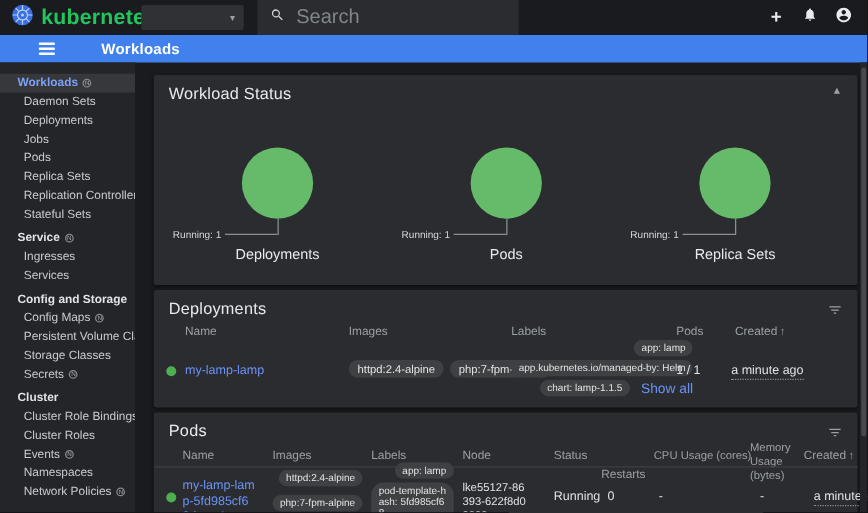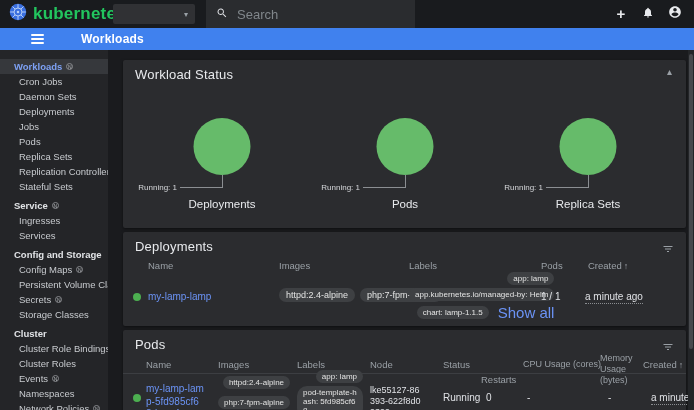--- a/index.html
+++ b/index.html
@@ -10,21 +10,21 @@
     color:#e8eaed; -webkit-font-smoothing:antialiased;
   }
   
   #topbar { position:absolute; top:0; left:0; width:694px; height:28px; background:#191b1e; display:flex; align-items:center; }
   .brand { display:flex; align-items:center; gap:6px; padding-left:9px; width:104px; }
   .brand-name { color:#22c55e; font-size:17px; font-weight:bold; letter-spacing:.2px; }
   .ns-select { width:82px; height:20px; background:#303134; border-radius:2px; display:flex; align-items:center; justify-content:space-between; padding:0 7px; margin-left:9px; cursor:pointer; }
   .ns-select .val { font-size:10.5px; color:#e8eaed;margin-top:48px; }
   .caret { font-size:8px; color:#9aa0a6; }
   .searchbox { margin-left:11px; width:209px; height:28px; background:#2a2c2f; display:flex; align-items:center; padding:0 10px; gap:9px; }
-  .searchbox input { background:transparent; border:none; outline:none; color:#e8eaed; font-size:13px; width:150px; font-family:"Liberation Sans", sans-serif; }
+  .searchbox input { background:transparent; border:none; outline:none; color:#e8eaed; font-size:16px; width:150px; font-family:"Liberation Sans", sans-serif; }
   .searchbox input::placeholder { color:#80868b; }
   .topbar-right { margin-left:auto; display:flex; align-items:center; gap:11px; padding-right:11px; }
   .icon-btn { display:flex; align-items:center; justify-content:center; width:16px; height:16px; cursor:pointer; }
   .plus-glyph { color:#e8eaed; font-size:15px; font-weight:bold; line-height:14px; }
   
   #actionbar { position:absolute; top:28px; left:0; width:694px; height:22px; background:#4081ee; display:flex; align-items:center; }
   .burger { width:13px; display:flex; flex-direction:column; gap:2.5px; margin-left:31px; cursor:pointer; }
   .burger i { display:block; height:1.6px; background:#fff; border-radius:1px; }
   .ab-title { color:#fff; font-size:12px; font-weight:bold; margin-left:37px; letter-spacing:.2px; }
   
@@ -138,23 +138,20 @@
       </span>
     <span class="ab-title">Workloads</span>
   </div>
 
   <div id="sidebar">
     <div class="side-item root selected">
         <span>Workloads</span>
         <span class="nbadge">N</span>
       </div>
     <div class="side-item">
-        <span>Cron Jobs</span>
-      </div>
-    <div class="side-item">
         <span>Daemon Sets</span>
       </div>
     <div class="side-item">
         <span>Deployments</span>
       </div>
     <div class="side-item">
         <span>Jobs</span>
       </div>
     <div class="side-item">
         <span>Pods</span>
@@ -182,25 +179,25 @@
         <span>Config and Storage</span>
       </div>
     <div class="side-item">
         <span>Config Maps</span>
         <span class="nbadge">N</span>
       </div>
     <div class="side-item">
         <span>Persistent Volume Claims</span>
       </div>
     <div class="side-item">
+        <span>Storage Classes</span>
+      </div>
+    <div class="side-item">
         <span>Secrets</span>
         <span class="nbadge">N</span>
-      </div>
-    <div class="side-item">
-        <span>Storage Classes</span>
       </div>
     <div class="side-item root">
         <span>Cluster</span>
       </div>
     <div class="side-item">
         <span>Cluster Role Bindings</span>
       </div>
     <div class="side-item">
         <span>Cluster Roles</span>
       </div>
@@ -265,21 +262,21 @@
         <span class="td link" style="left:25px; top:59px;">my-lamp-lamp</span>
         <div class="chips-row" style="left:156px; top:56px;">
           <span class="chip">httpd:2.4-alpine</span>
           <span class="chip">php:7-fpm-alpine</span>
         </div>
         <div class="chips-col" style="left:286px; top:40px;">
           <span class="chip small">app: lamp</span>
           <span class="chip small">app.kubernetes.io/managed-by: Helm</span>
           <span class="label-line">
             <span class="chip small">chart: lamp-1.1.5</span>
-            <span class="link" style="font-size:15px;">Show all</span>
+            <span class="link" style="font-size:11px;">Show all</span>
           </span>
         </div>
         <span class="td" style="left:418px; top:59px;">1 / 1</span>
         <span class="td created" style="left:462px; top:59px;">a minute ago</span>
       </div>
     </div>
 
     <div class="card" id="card-pods">
       <span class="card-title">Pods</span>
       <span class="filter-icon">

